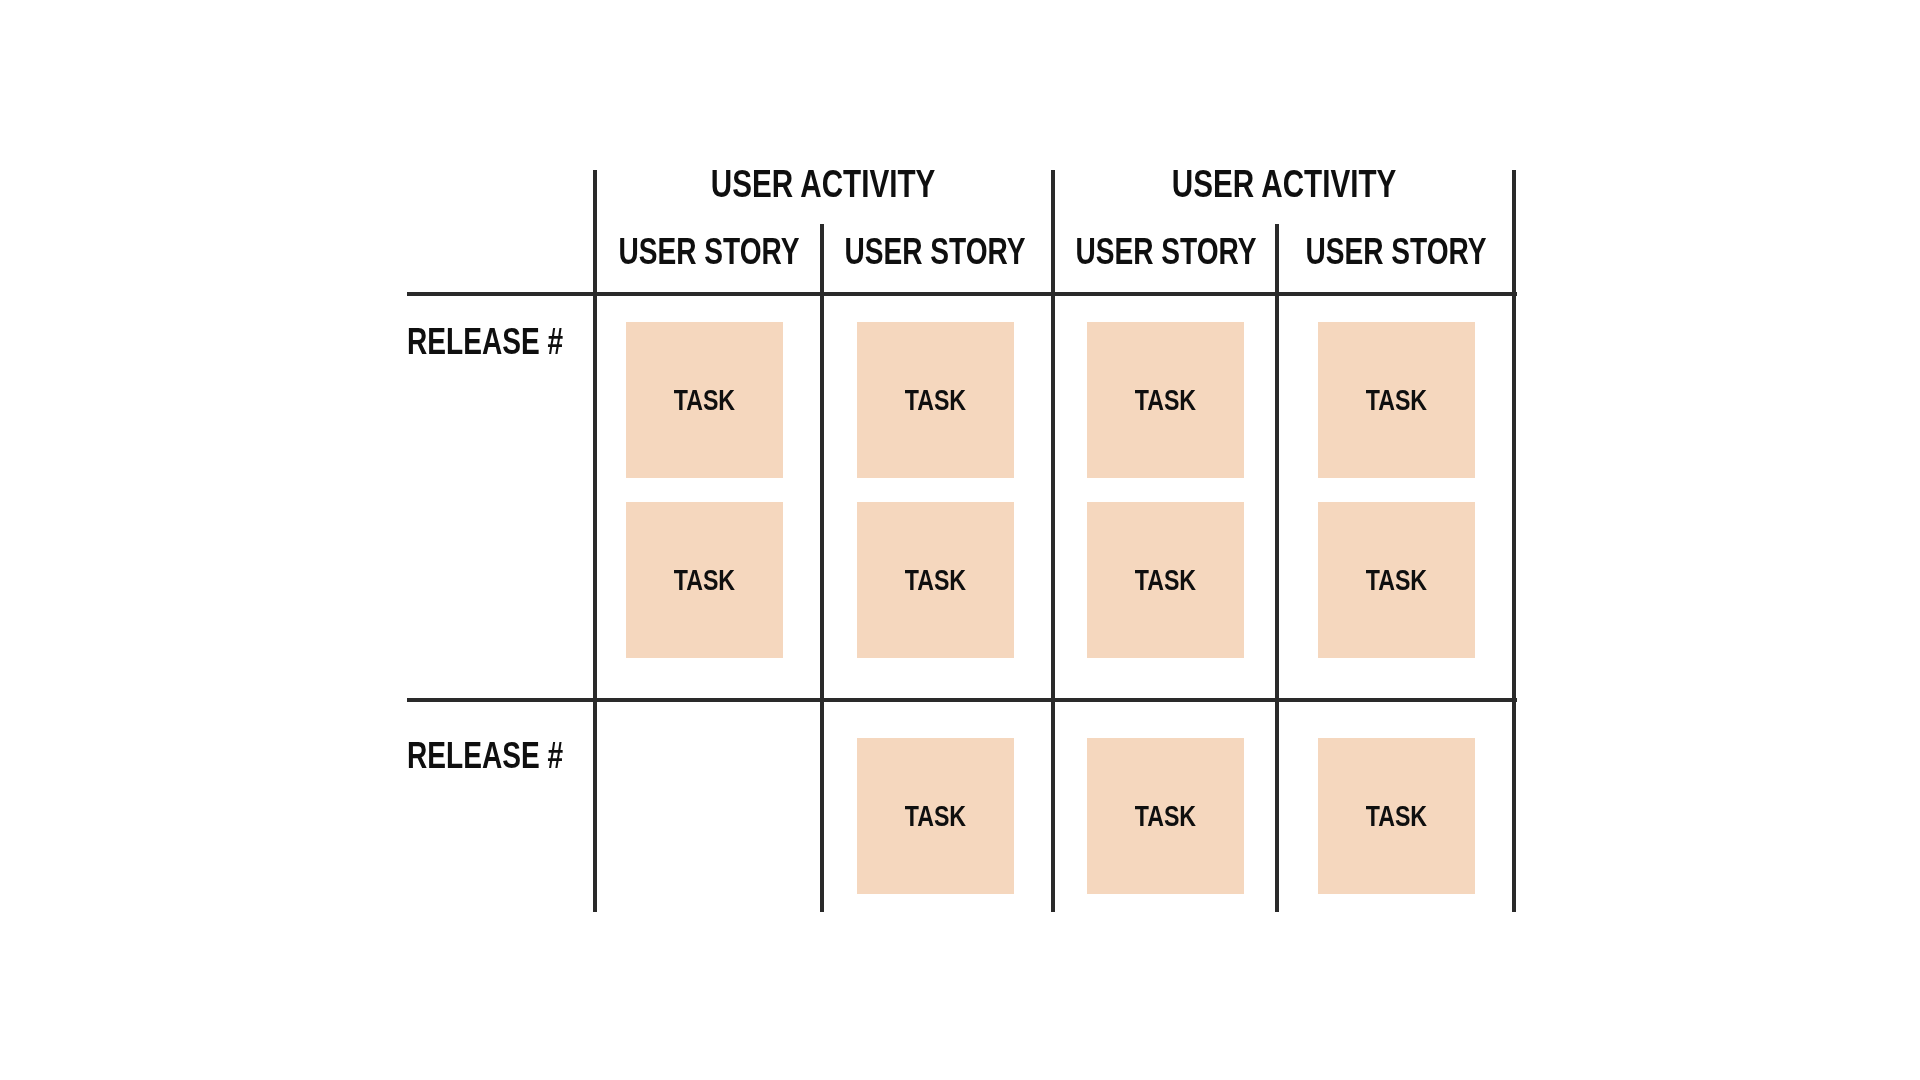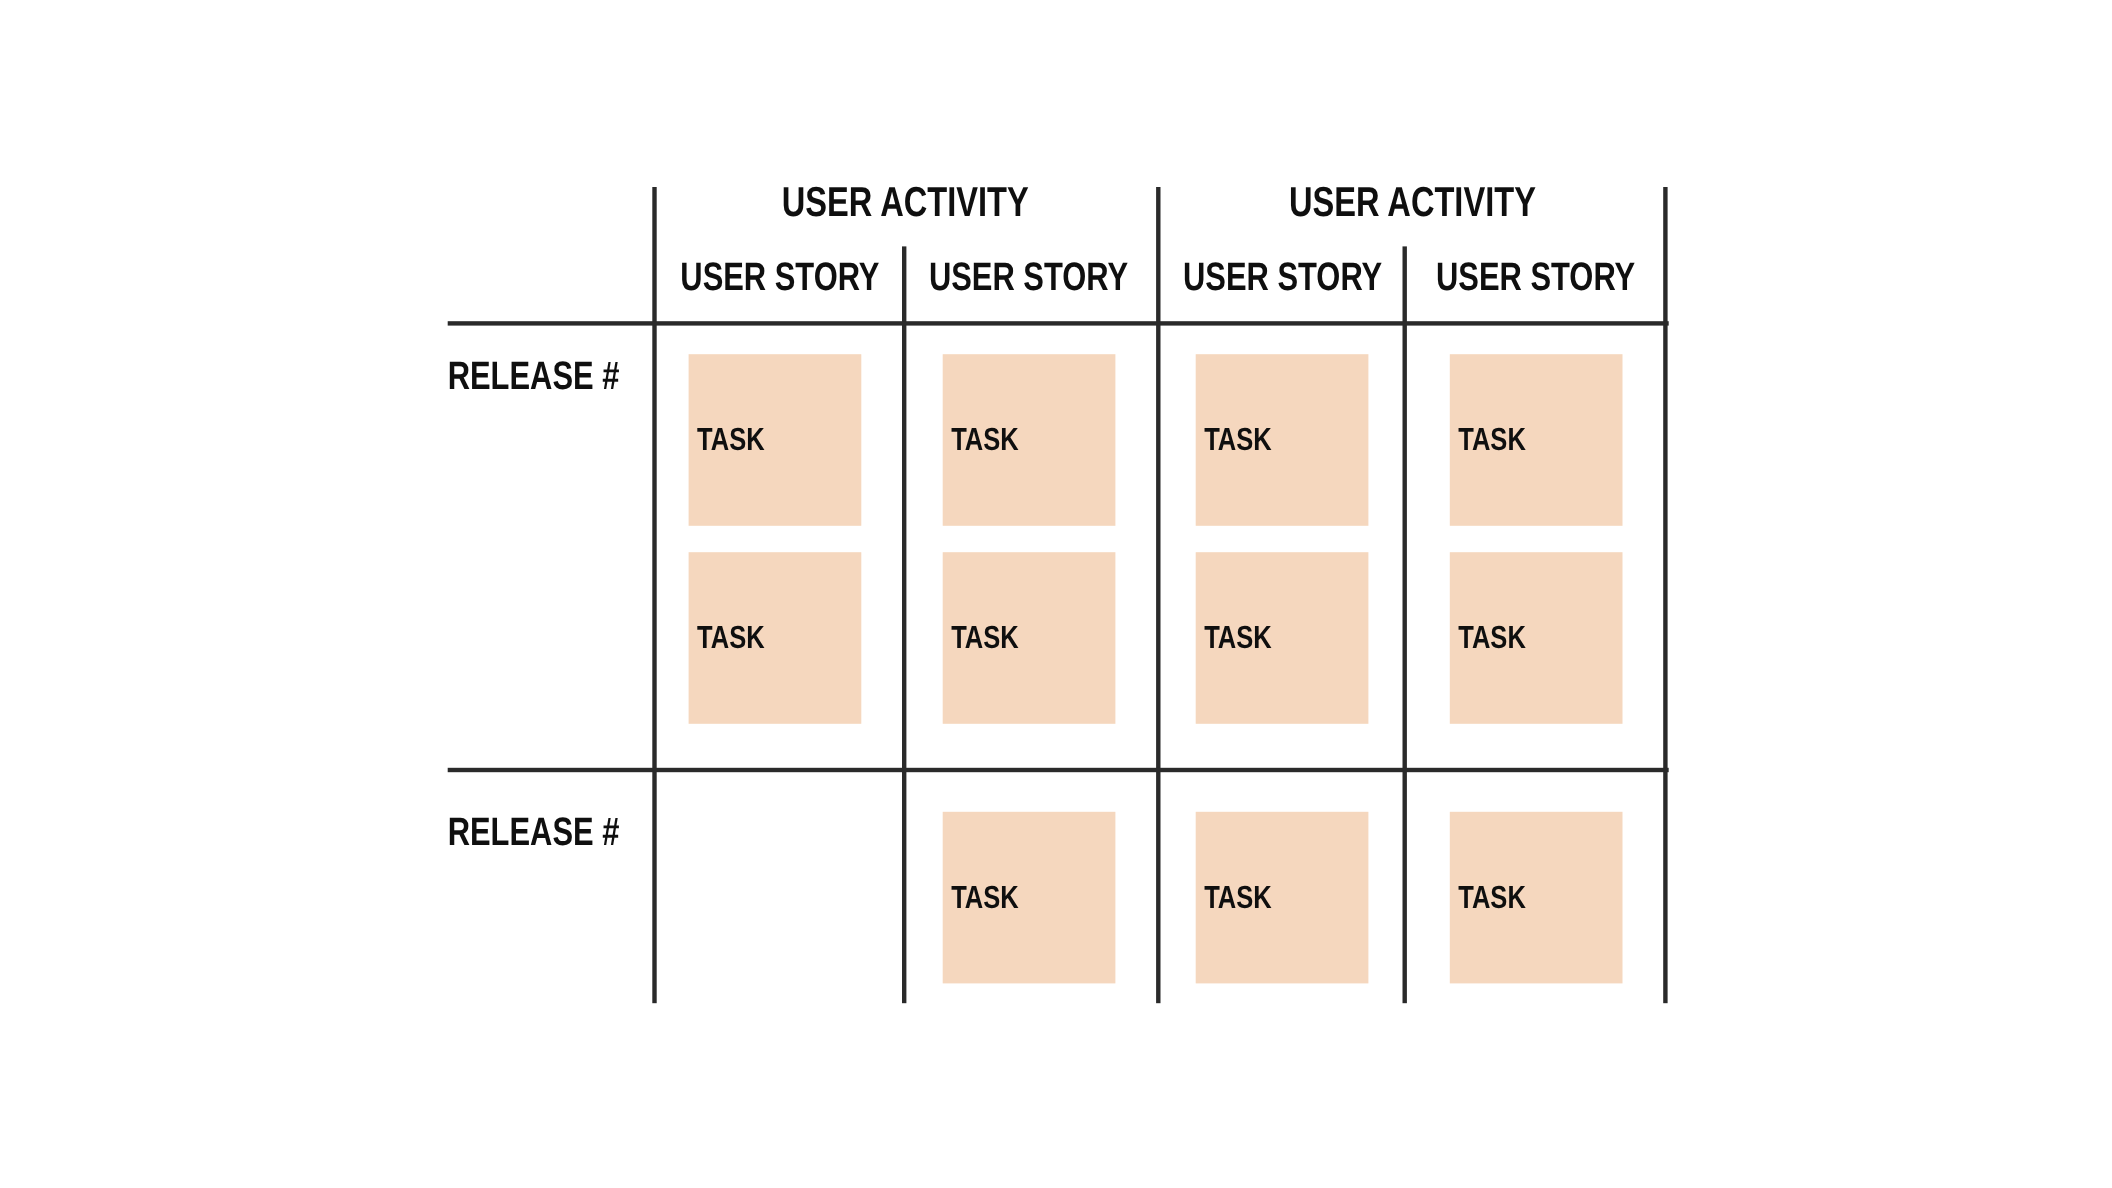--- a/index.html
+++ b/index.html
@@ -64,21 +64,21 @@
   }
 
   
   .task-card {
     position: absolute;
     width: 157px;
     height: 156px;
     background: var(--task-fill, #f5d7be);
     display: flex;
     align-items: center;
-    justify-content: flex-start;
+    justify-content: center;
   }
   .task-text {
     font-weight: 700;
     font-size: 29px;
     line-height: 29px;
     color: var(--text, #0f0f0f);
     transform: scaleX(0.8);
     transform-origin: 50% 50%;
     white-space: nowrap;
   }

